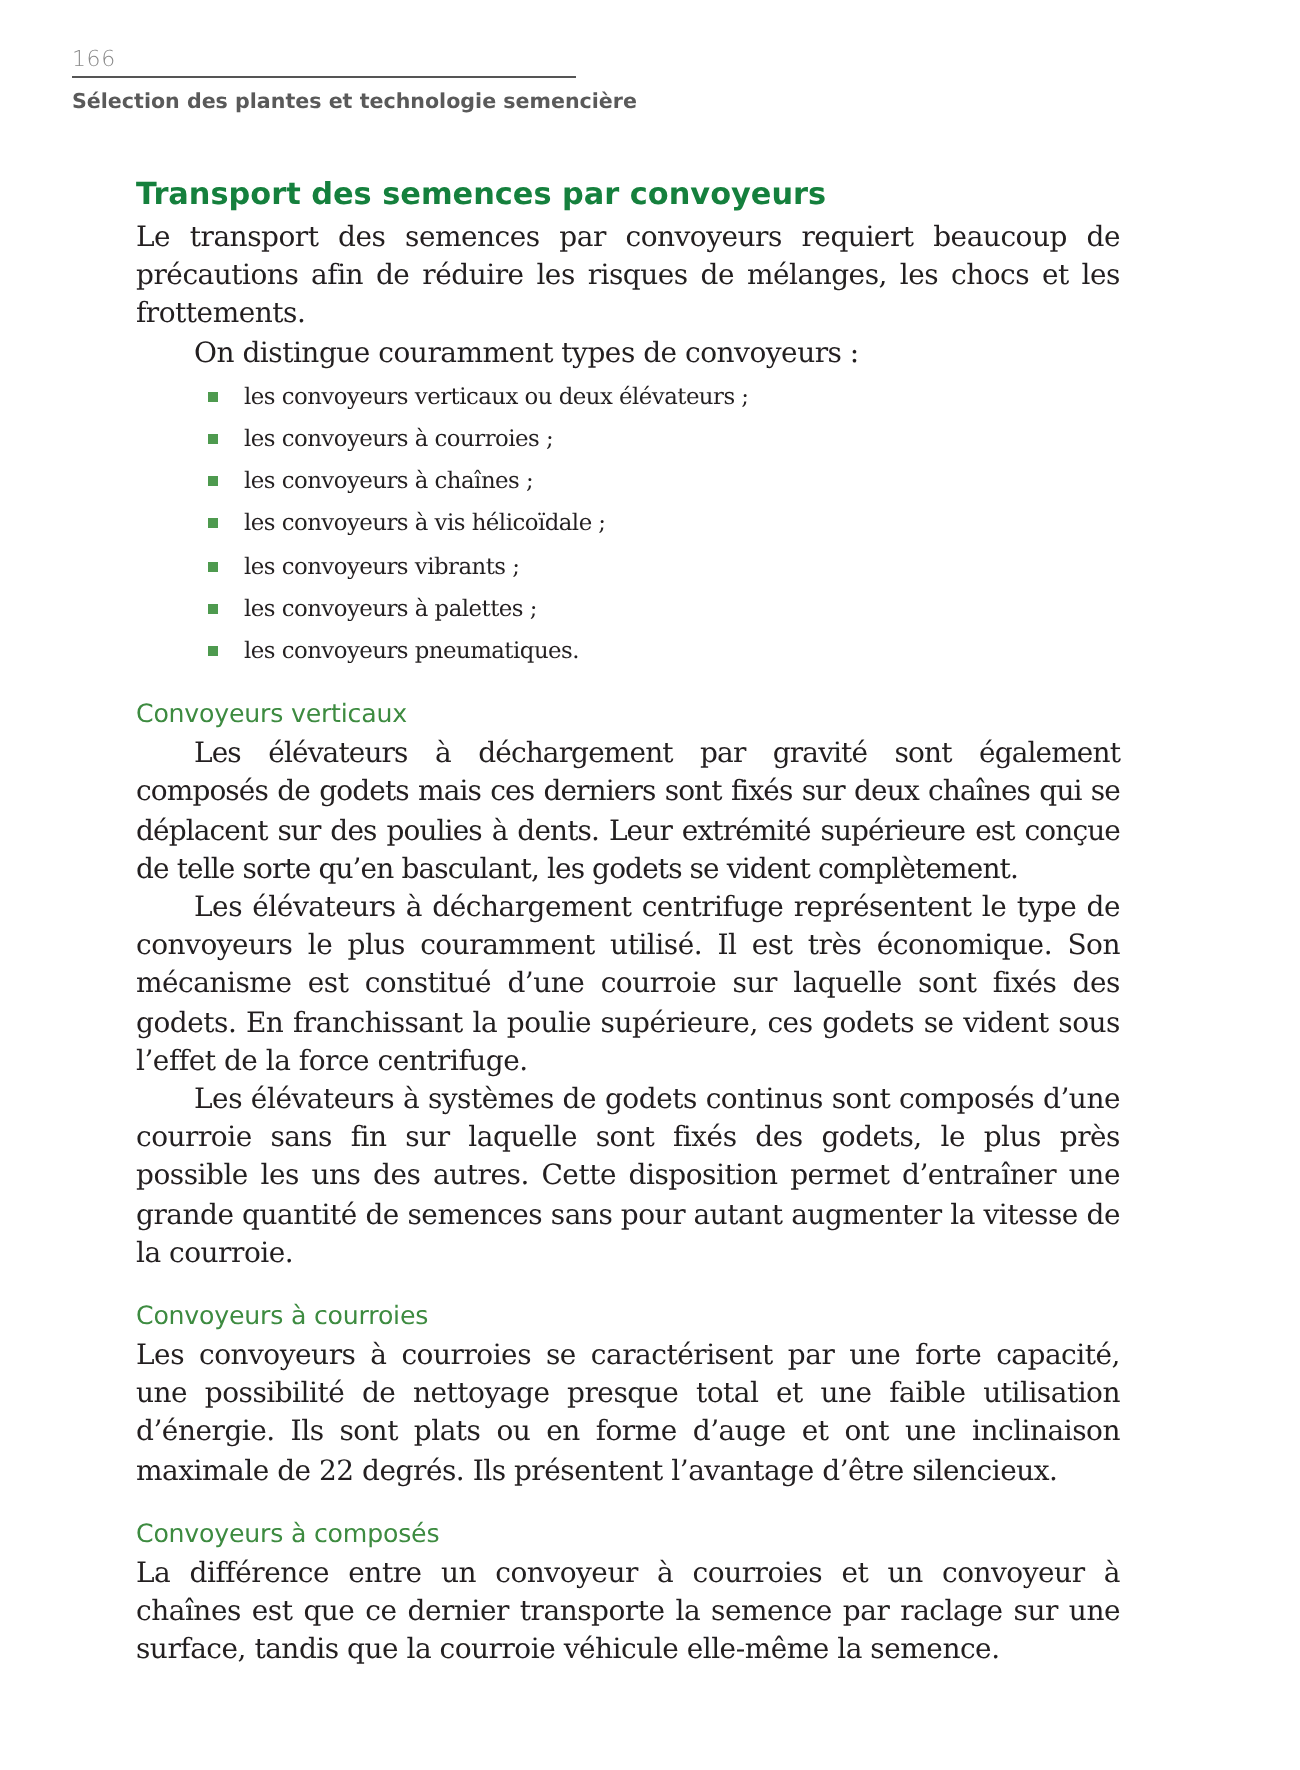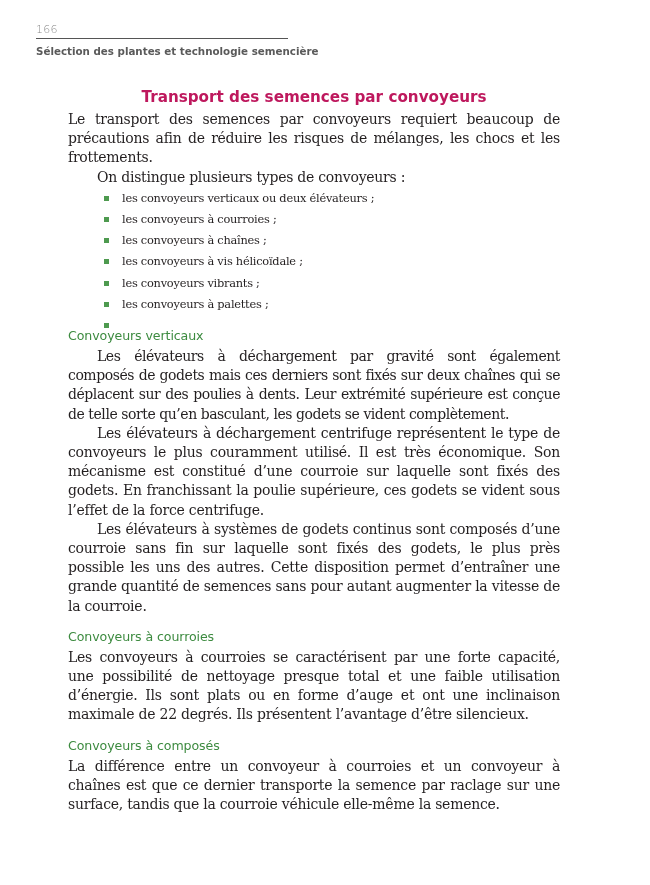--- a/index.html
+++ b/index.html
@@ -1,49 +1,49 @@
 <!DOCTYPE html>
 <html><head>
 <meta charset="utf-8">
 <style>
   html, body { margin: 0; padding: 0; background: #ffffff; }
   body { width: 650px; height: 885px; position: relative; overflow: hidden; font-family: "DejaVu Serif", serif; color: #231f20; }
   .page-number { position: absolute; left: 36px; top: 23px; font-family: "DejaVu Sans", sans-serif; font-size: 11px; color: #8a8a8a; font-weight: 300; letter-spacing: 0.3px; }
   .header-rule { position: absolute; left: 36px; top: 38px; width: 252px; height: 1px; background: #555555; }
   .running-title { position: absolute; left: 36px; top: 45px; font-family: "DejaVu Sans", sans-serif; font-size: 10.3px; font-weight: bold; color: #5a5a5a; letter-spacing: 0px; }
   .content { position: absolute; left: 68px; top: 86px; width: 492px; }
-  h1.section-title { margin: 0 0 2px 0; font-family: "DejaVu Sans", sans-serif; font-weight: bold; font-size: 15.2px; color: #be185d; letter-spacing: 0px; line-height: 22px; text-align: center; }
+  h1.section-title { margin: 0 0 2px 0; font-family: "DejaVu Sans", sans-serif; font-weight: bold; font-size: 15.2px; color: #15803d; letter-spacing: 0px; line-height: 22px; }
   p { margin: 0; font-size: 14px; line-height: 19.2px; text-align: justify; letter-spacing: -0.25px; }
   p.indent { text-indent: 29px; }
   p.lead { text-indent: 29px; margin-top: 0; }
   ul.types { list-style: none; margin: 1px 0 0 0; padding: 0 0 0 36px; }
   ul.types li { position: relative; padding-left: 18px; font-size: 11.4px; line-height: 21.2px; letter-spacing: -0.25px; }
   ul.types li .bullet { position: absolute; left: 0; top: 8px; width: 5px; height: 5px; background: #4e9a4f; }
   h2.subsection { margin: 12px 0 2px 0; font-family: "DejaVu Sans", sans-serif; font-weight: normal; font-size: 12.6px; color: #3d8b40; line-height: 18px; letter-spacing: -0.1px; }
 </style>
 </head>
 <body>
 
 <div class="page-number">166</div>
 <div class="header-rule"></div>
 <div class="running-title">Sélection des plantes et technologie semencière</div>
 
 <div class="content">
   <h1 class="section-title">Transport des semences par convoyeurs</h1>
   <p>Le transport des semences par convoyeurs requiert beaucoup de précautions afin de réduire les risques de mélanges, les chocs et les frottements.</p>
-  <p class="lead">On distingue plusieurs types de convoyeurs :</p>
+  <p class="lead">On distingue couramment types de convoyeurs :</p>
 
   <ul class="types">
     <li><span class="bullet"></span><span>les convoyeurs verticaux ou deux élévateurs ;</span></li>
     <li><span class="bullet"></span><span>les convoyeurs à courroies ;</span></li>
     <li><span class="bullet"></span><span>les convoyeurs à chaînes ;</span></li>
     <li><span class="bullet"></span><span>les convoyeurs à vis hélicoïdale ;</span></li>
     <li><span class="bullet"></span><span>les convoyeurs vibrants ;</span></li>
     <li><span class="bullet"></span><span>les convoyeurs à palettes ;</span></li>
-    <li><span class="bullet"></span></li>
+    <li><span class="bullet"></span><span>les convoyeurs pneumatiques.</span></li>
   </ul>
 
   <h2 class="subsection">Convoyeurs verticaux</h2>
   <p class="indent" style="letter-spacing:-0.45px;">Les élévateurs à déchargement par gravité sont également composés de godets mais ces derniers sont fixés sur deux chaînes qui se déplacent sur des poulies à dents. Leur extrémité supérieure est conçue de telle sorte qu’en basculant, les godets se vident complètement.</p>
   <p class="indent">Les élévateurs à déchargement centrifuge représentent le type de convoyeurs le plus couramment utilisé. Il est très économique. Son mécanisme est constitué d’une courroie sur laquelle sont fixés des godets. En franchissant la poulie supérieure, ces godets se vident sous l’effet de la force centrifuge.</p>
   <p class="indent">Les élévateurs à systèmes de godets continus sont composés d’une courroie sans fin sur laquelle sont fixés des godets, le plus près possible les uns des autres. Cette disposition permet d’entraîner une grande quantité de semences sans pour autant augmenter la vitesse de la courroie.</p>
 
   <h2 class="subsection">Convoyeurs à courroies</h2>
   <p>Les convoyeurs à courroies se caractérisent par une forte capacité, une possibilité de nettoyage presque total et une faible utilisation d’énergie. Ils sont plats ou en forme d’auge et ont une inclinaison maximale de 22 degrés. Ils présentent l’avantage d’être silencieux.</p>
 

